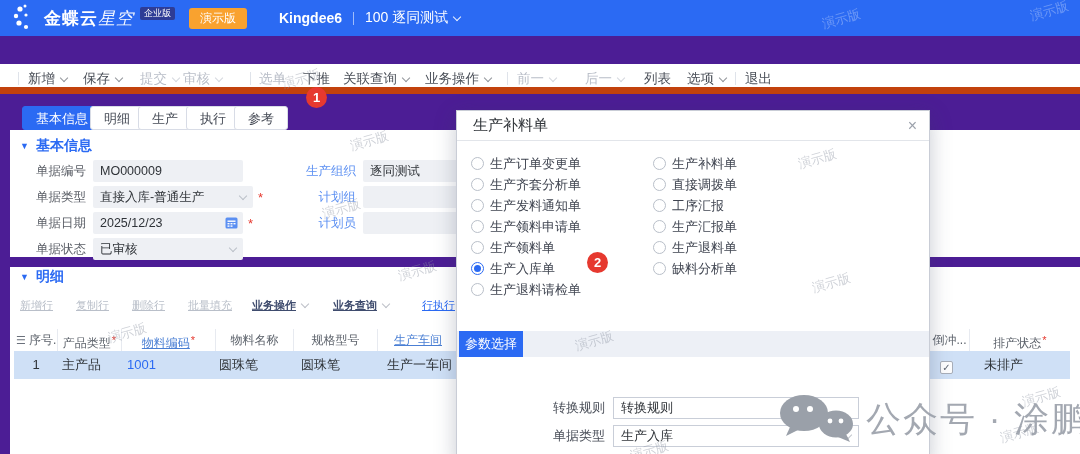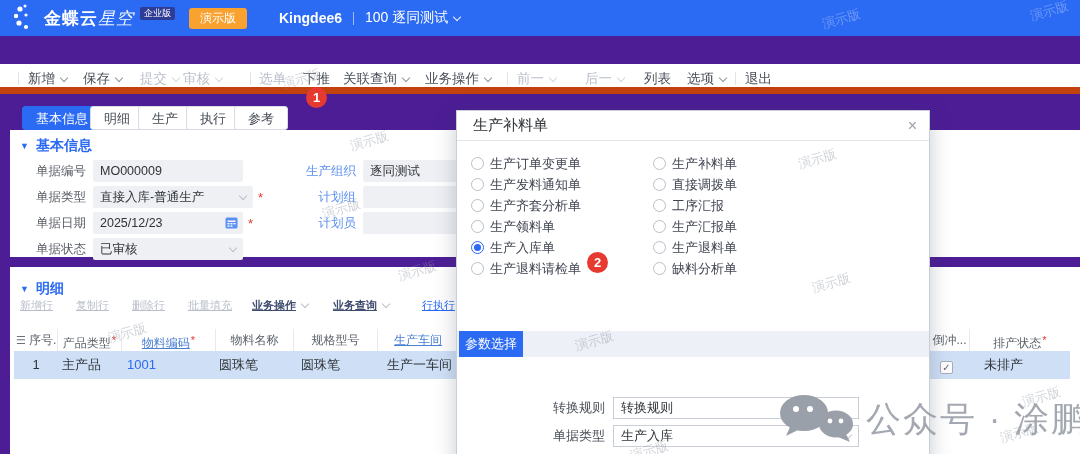--- a/index.html
+++ b/index.html
@@ -201,21 +201,21 @@
     </div>
     <div class="frow" style="left:270px; top:82px;">
       <div class="flabel blue fwide">计划员</div>
       <div class="finput" style="width:150px;">
           <span></span>
         </div>
     </div>
   </div>
 
   <div class="card" style="left:10px; top:267px; width:1070px; height:187px;">
-    <div class="sec-title" style="left:10px; top:13px;"><span class="tri">▼</span><span>明细</span></div>
+    <div class="sec-title" style="left:10px; top:1px;"><span class="tri">▼</span><span>明细</span></div>
 
     <div class="ra dis" style="left:10px;">新增行</div>
     <div class="ra dis" style="left:66px;">复制行</div>
     <div class="ra dis" style="left:122px;">删除行</div>
     <div class="ra dis" style="left:178px;">批量填充</div>
     <div class="ra menu" style="left:242px;"><span>业务操作</span><span class="chev"></span></div>
     <div class="ra menu" style="left:323px;"><span>业务查询</span><span class="chev"></span></div>
     <div class="ra link" style="left:412px;">行执行</div>
 
     <div class="tbl">
@@ -248,25 +248,29 @@
       <div class="dlg-close">×</div>
     </div>
 
     <div class="rcol left">
       <div class="ritem">
           <span class="rdot"></span>
           <span class="rlabel">生产订单变更单</span>
         </div>
       <div class="ritem">
           <span class="rdot"></span>
+          <span class="rlabel">生产齐套分析单</span>
+        </div>
+      <div class="ritem">
+          <span class="rdot"></span>
           <span class="rlabel">生产发料通知单</span>
         </div>
       <div class="ritem">
           <span class="rdot"></span>
-          <span class="rlabel">生产齐套分析单</span>
+          <span class="rlabel">生产领料申请单</span>
         </div>
       <div class="ritem">
           <span class="rdot"></span>
           <span class="rlabel">生产领料单</span>
         </div>
       <div class="ritem sel">
           <span class="rdot"></span>
           <span class="rlabel">生产入库单</span>
         </div>
       <div class="ritem">

